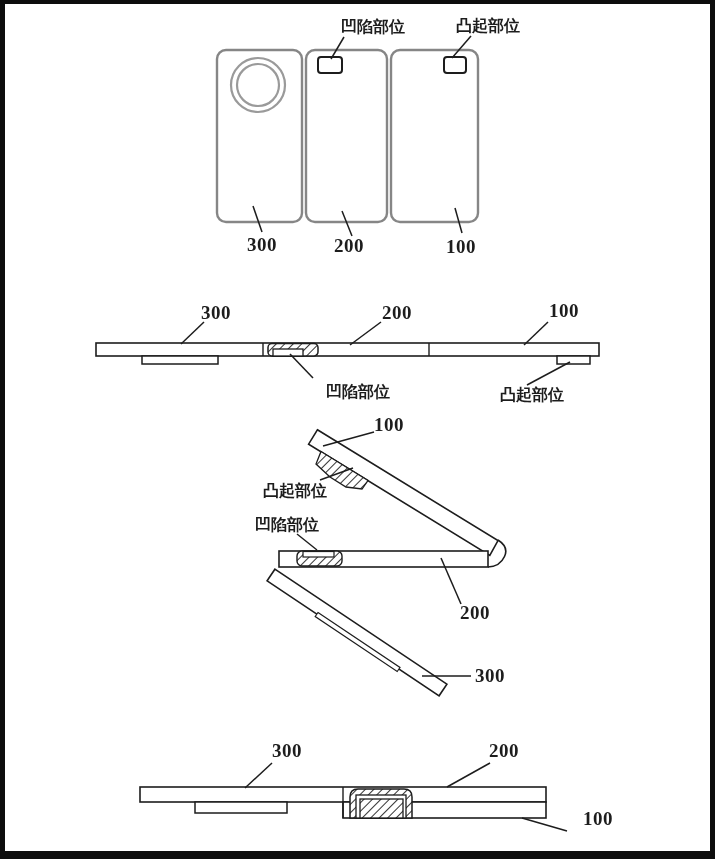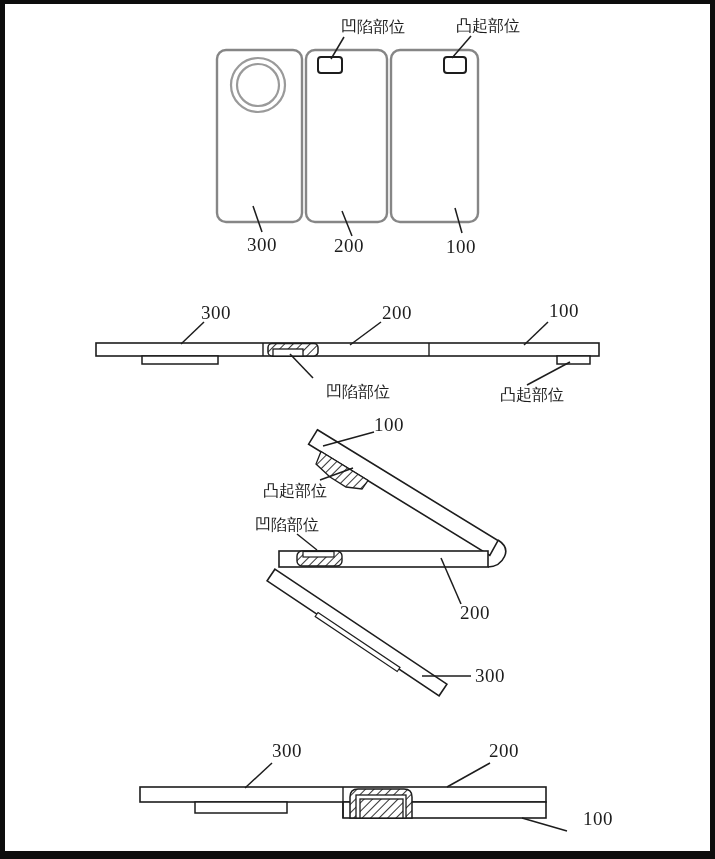--- a/index.html
+++ b/index.html
@@ -1,18 +1,19 @@
 <!DOCTYPE html>
 <html><head>
 <meta charset="utf-8">
 <style>
   html,body{margin:0;padding:0;background:#0d0d0d;}
   .canvas{
     position:relative;width:683px;height:859px;background:#0d0d0d;
     font-family:"Liberation Serif","DejaVu Serif",serif;
+    font-weight:bold;
   }
   .paper{
     position:absolute;left:5px;top:4px;width:705px;height:847px;background:#ffffff;
   }
   svg{position:absolute;left:0;top:0;}
   text{fill:#1d1d1d;}
   .num{font-size:19px;letter-spacing:.5px;}
   .cjk{font-size:16px;font-family:"Liberation Serif","DejaVu Sans",serif;}
 </style>
 </head>

